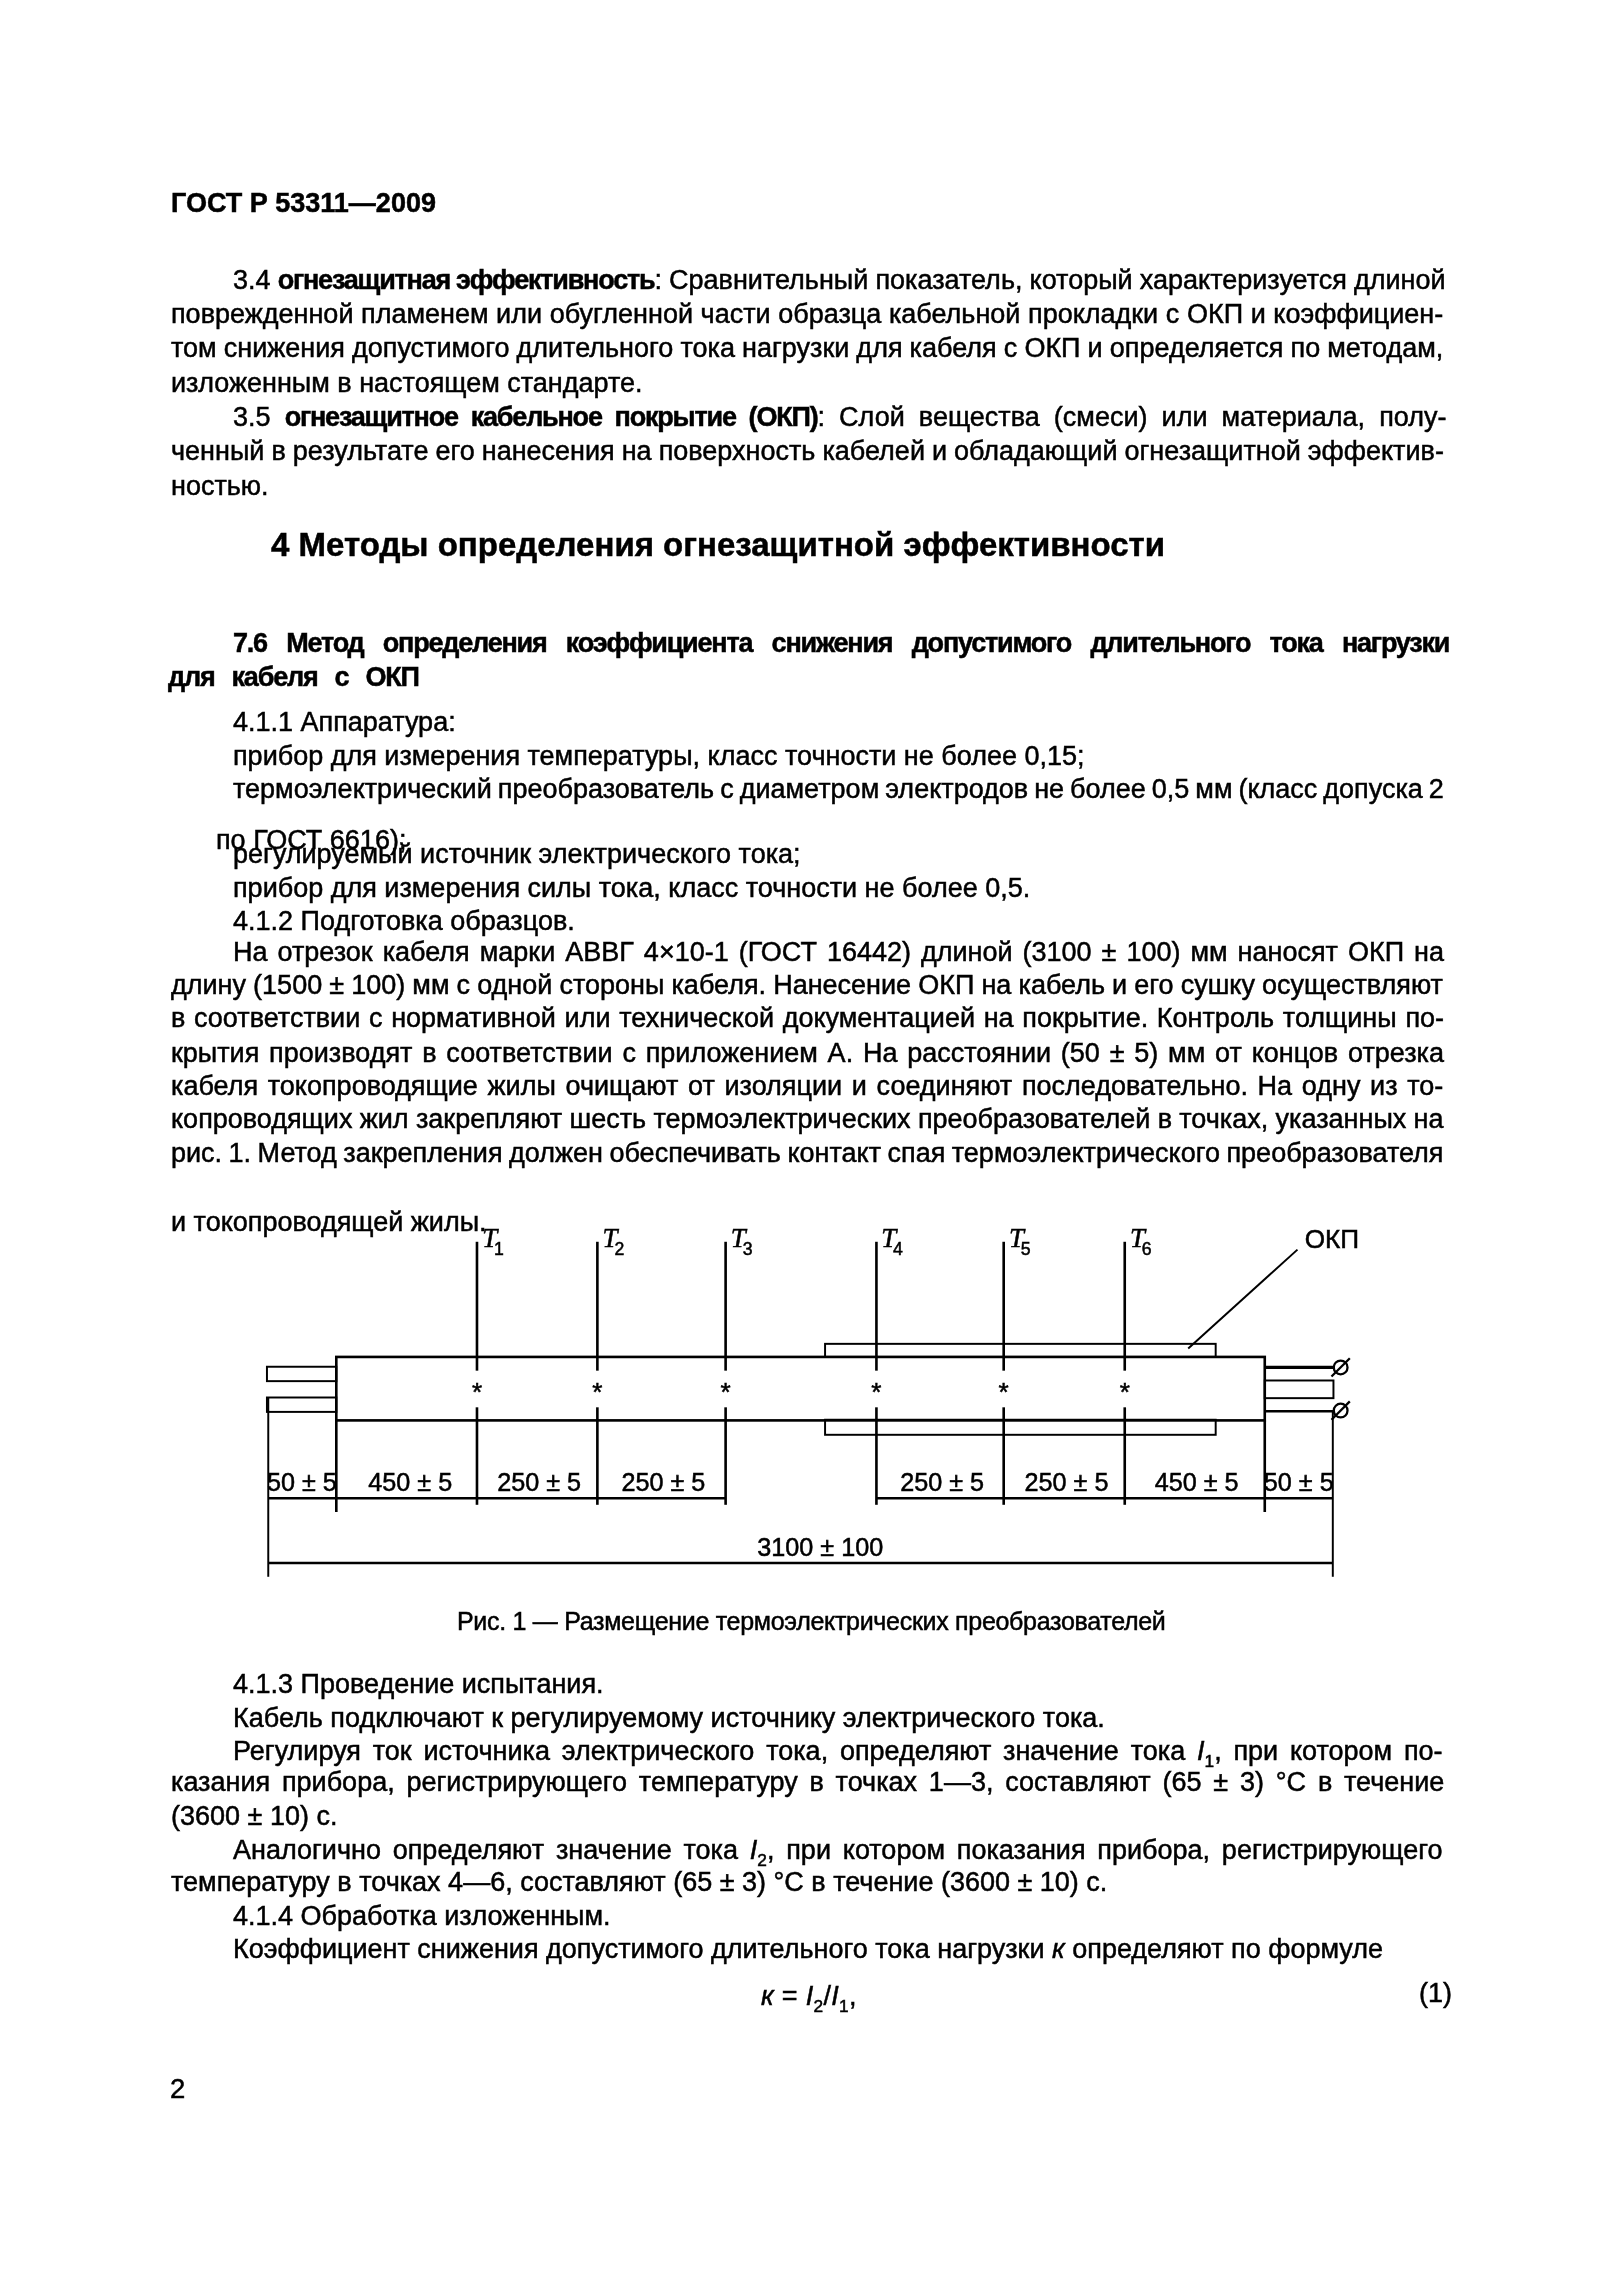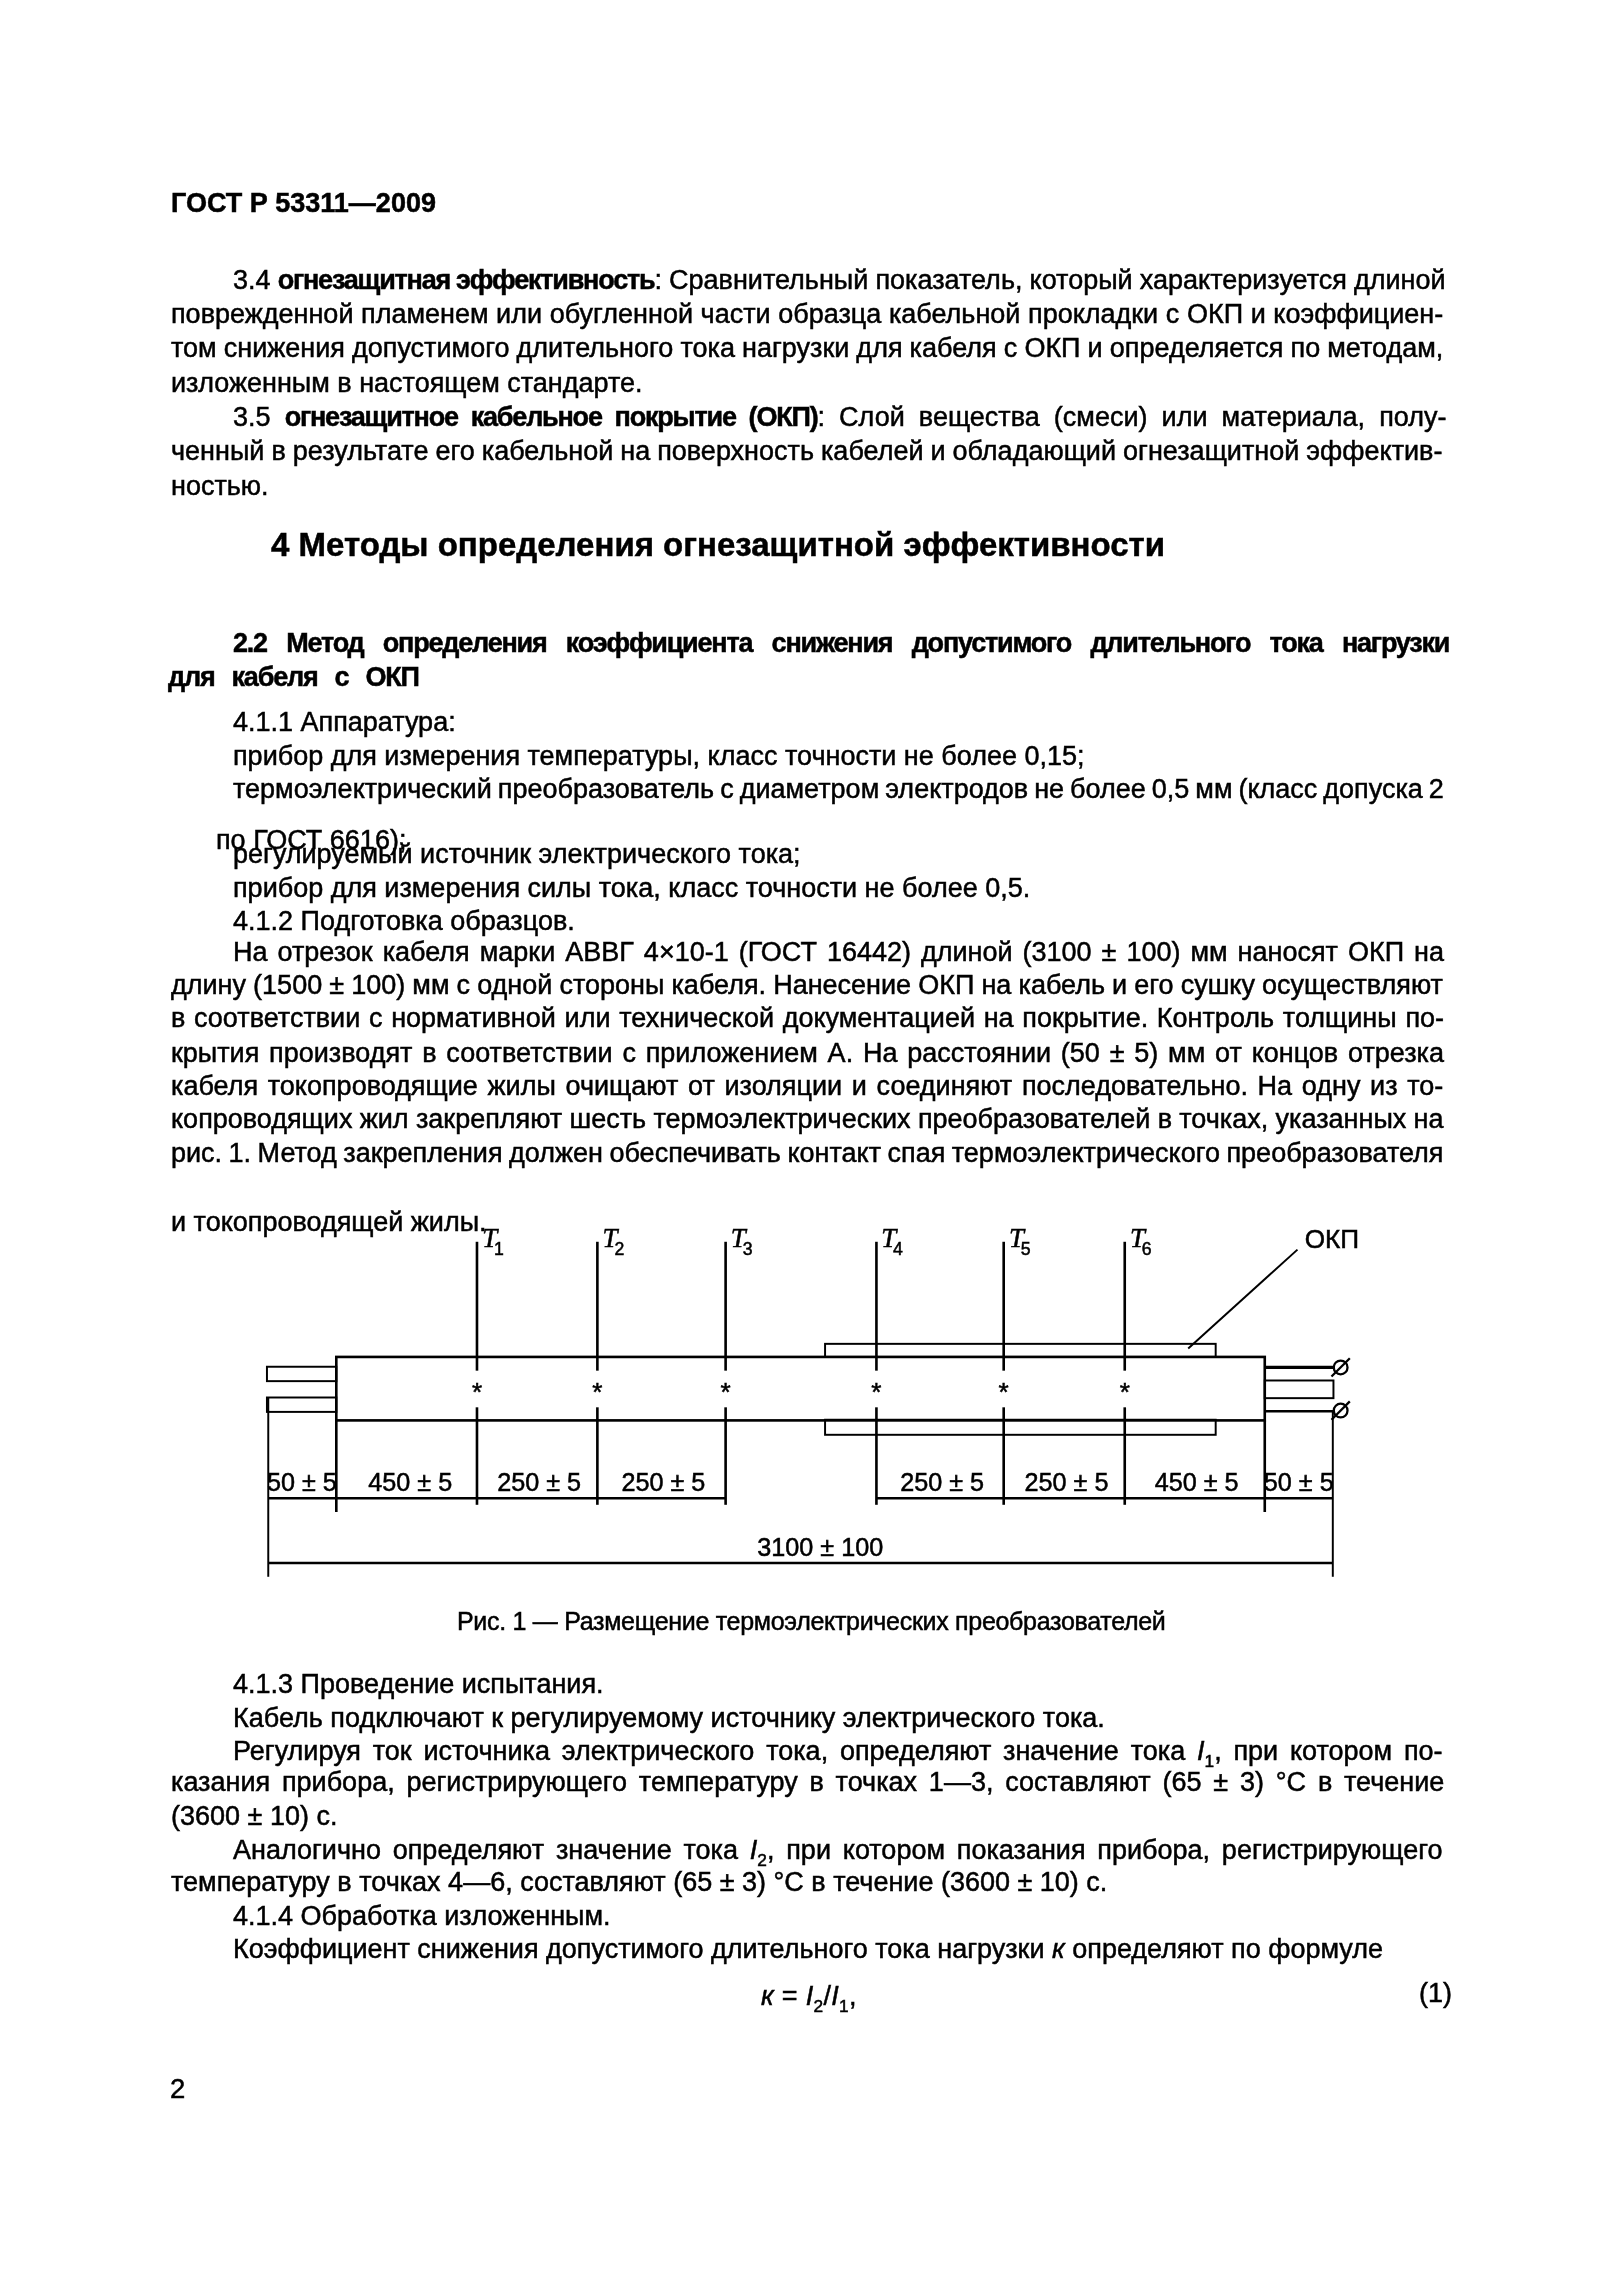--- a/index.html
+++ b/index.html
@@ -20,27 +20,27 @@
 <div class="ln ind" style="word-spacing:-0.4px;top:267px;">3.4 <b>огнезащитная эффективность</b>: Сравнительный показатель, который характеризуется длиной</div>
 
 <div class="ln" style="word-spacing:0.1px;top:301px;">поврежденной пламенем или обугленной части образца кабельной прокладки с ОКП и коэффициен-</div>
 
 <div class="ln" style="word-spacing:-0.4px;top:335px;">том снижения допустимого длительного тока нагрузки для кабеля с ОКП и определяется по методам,</div>
 
 <div class="ln" style="top:370px;">изложенным в настоящем стандарте.</div>
 
 <div class="ln ind" style="word-spacing:6.6px;top:404px;">3.5 <b>огнезащитное кабельное покрытие (ОКП)</b>: Слой вещества (смеси) или материала, полу-</div>
 
-<div class="ln" style="word-spacing:-0.5px;top:438px;">ченный в результате его кабельной на поверхность кабелей и обладающий огнезащитной эффектив-</div>
+<div class="ln" style="word-spacing:-0.5px;top:438px;">ченный в результате его нанесения на поверхность кабелей и обладающий огнезащитной эффектив-</div>
 
 <div class="ln" style="top:473px;">ностью.</div>
 
 <div class="ln" style="top:528px;left:231px;font-size:33px;line-height:33px;font-weight:bold;margin-left:40px;">4 Методы определения огнезащитной эффективности</div>
 
-<div class="ln ind" style="word-spacing:13px;top:630px;font-weight:bold;letter-spacing:-1.2px;">2.2 Метод определения коэффициента снижения допустимого длительного тока нагрузки</div>
+<div class="ln ind" style="word-spacing:13px;top:630px;font-weight:bold;letter-spacing:-1.2px;">7.6 Метод определения коэффициента снижения допустимого длительного тока нагрузки</div>
 
 <div class="ln" style="top:664px;left:168px;font-weight:bold;letter-spacing:-1.2px;word-spacing:10.8px;">для кабеля с ОКП</div>
 
 <div class="ln ind" style="top:709px;">4.1.1 Аппаратура:</div>
 
 <div class="ln ind" style="top:743px;">прибор для измерения температуры, класс точности не более 0,15;</div>
 
 <div class="ln ind" style="word-spacing:-1.5px;top:776px;">термоэлектрический преобразователь с диаметром электродов не более 0,5 мм (класс допуска 2</div>
 
 <div class="ln" style="top:827px;margin-left:45px;">по ГОСТ 6616);</div>

